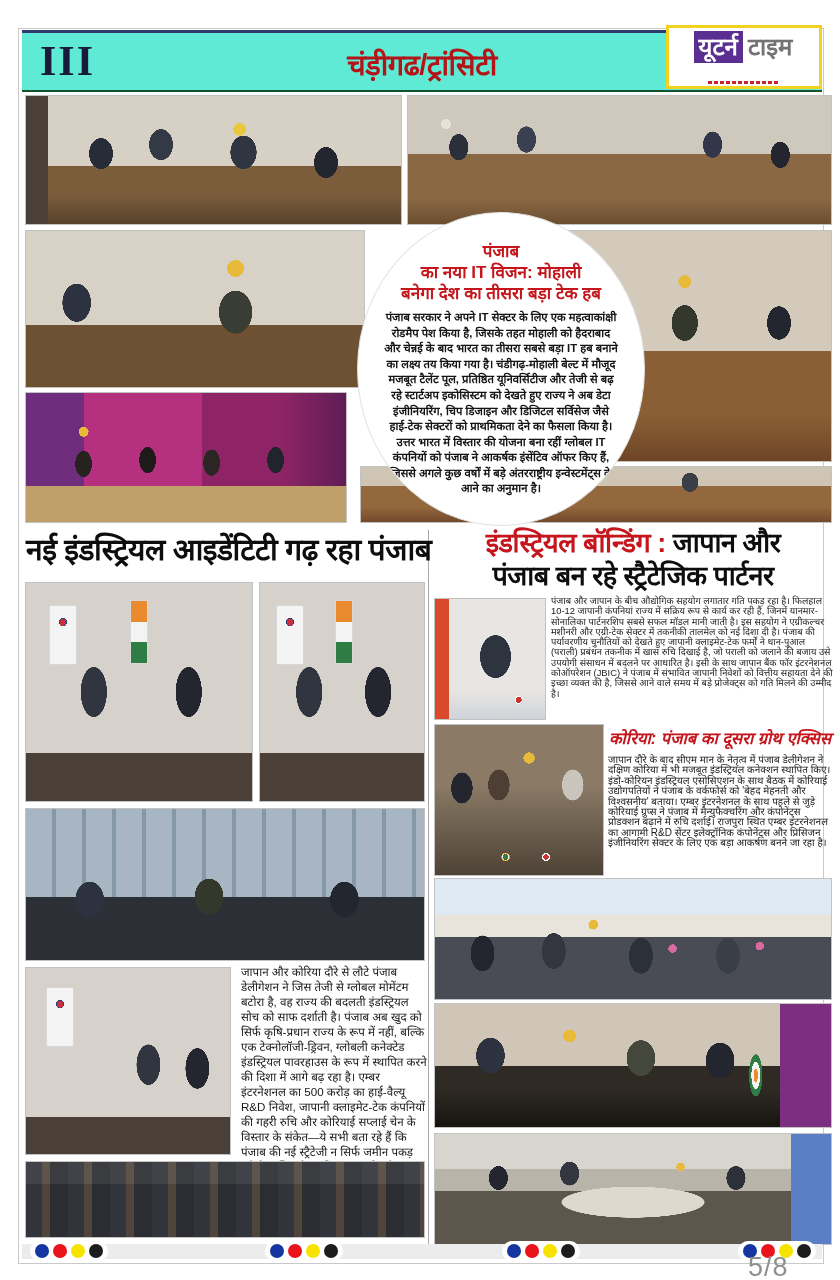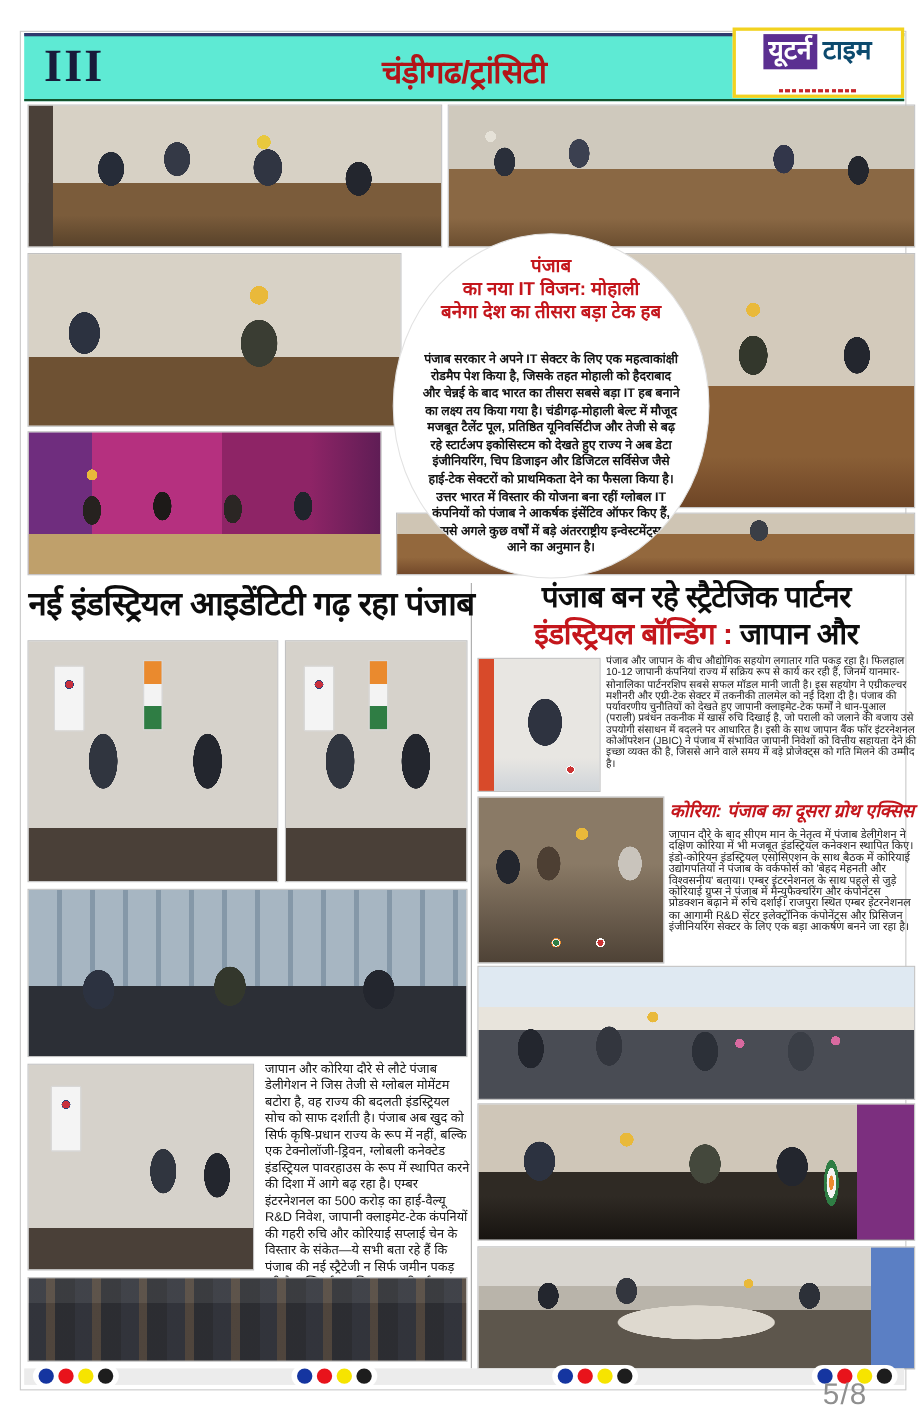--- a/index.html
+++ b/index.html
@@ -19,21 +19,21 @@
   .date{position:absolute;left:92px;top:17px;font-weight:700;font-size:19px;color:#0e0e0e;}
   .section{position:absolute;left:50%;transform:translateX(-50%);top:11px;
            font-weight:800;font-size:29px;color:#b31418;letter-spacing:-0.5px;}
 
   
   .masthead{position:absolute;left:666px;top:25px;width:156px;height:64px;background:#ffffff;
             border:3px solid #f2d21f;box-sizing:border-box;display:flex;flex-wrap:wrap;
             align-content:center;justify-content:center;gap:16px 3px;z-index:5;}
   .m1{background:#5b2f91;color:#ffffff;font-weight:800;font-size:24px;line-height:30px;
       padding:1px 5px;}
-  .m2{color:#0c4a6e;font-weight:800;font-size:24px;line-height:30px;padding:1px 2px;}
+  .m2{color:#737373;font-weight:800;font-size:24px;line-height:30px;padding:1px 2px;}
   .tag{display:block;width:72px;height:3px;margin-top:2px;
        background:repeating-linear-gradient(90deg,#c6262b 0 4px,#ffffff 4px 6px);}
 
   
   .photo{position:absolute;border:1px solid #c2c2c2;box-sizing:border-box;background:#b9ab97;}
 
   .ph-a{left:25px;top:95px;width:377px;height:130px;background:
     linear-gradient(90deg,#4a4038 0 6%,rgba(0,0,0,0) 6%),
     radial-gradient(ellipse 20px 26px at 20% 45%,#262c38 59%,rgba(0,0,0,0) 60%),
     radial-gradient(ellipse 20px 26px at 36% 38%,#343946 59%,rgba(0,0,0,0) 60%),
@@ -133,21 +133,21 @@
     radial-gradient(ellipse 16px 20px at 16% 40%,#23262e 59%,rgba(0,0,0,0) 60%),
     radial-gradient(ellipse 16px 20px at 34% 36%,#33363e 59%,rgba(0,0,0,0) 60%),
     radial-gradient(circle 6px at 62% 30%,#e9b93a 70%,rgba(0,0,0,0) 71%),
     radial-gradient(ellipse 16px 20px at 76% 40%,#2c3038 59%,rgba(0,0,0,0) 60%),
     radial-gradient(ellipse 120px 26px at 50% 62%,#ded9cf 59%,rgba(0,0,0,0) 60%),
     linear-gradient(180deg,#d8d5cf 0 32%,#b9b4aa 32% 52%,#5d564c 52% 100%);}
 
   
   .bubble{position:absolute;left:357px;top:212px;width:288px;height:314px;background:#ffffff;
           border:1px solid #e2e2e2;border-radius:50%;z-index:4;display:flex;flex-direction:column;
-          justify-content:space-between;align-items:center;text-align:center;padding:18px 24px;
+          justify-content:center;align-items:center;text-align:center;padding:18px 24px;
           box-sizing:border-box;overflow:hidden;}
   .b-title span{display:block;color:#c4161c;font-weight:800;font-size:17px;line-height:21px;}
   .b-body{margin:6px 0 0;font-size:11.3px;line-height:15.6px;font-weight:600;color:#141414;
           width:236px;}
 
   
   .divider{position:absolute;left:428px;top:530px;width:1px;height:714px;background:#a8a8a8;}
 
   
   .l-head{position:absolute;left:26px;top:530px;width:402px;font-weight:800;font-size:30px;
@@ -214,22 +214,22 @@
 
   <div class="l-head">नई इंडस्ट्रियल आइडेंटिटी गढ़ रहा पंजाब</div>
   <div class="photo ph-g flag-kr flag-in" aria-label="Greetings beside Korean and Indian flags"></div>
   <div class="photo ph-h flag-kr flag-in" aria-label="Handshake in front of Korea and India flags"></div>
   <div class="photo ph-i" aria-label="Delegation members seated at a session, city windows behind"></div>
   <div class="photo ph-j flag-kr" aria-label="Handshake group beside Korean flag"></div>
   <p class="l-body">जापान और कोरिया दौरे से लौटे पंजाब डेलीगेशन ने जिस तेजी से ग्लोबल मोमेंटम बटोरा है, वह राज्य की बदलती इंडस्ट्रियल सोच को साफ दर्शाती है। पंजाब अब खुद को सिर्फ कृषि-प्रधान राज्य के रूप में नहीं, बल्कि एक टेक्नोलॉजी-ड्रिवन, ग्लोबली कनेक्टेड इंडस्ट्रियल पावरहाउस के रूप में स्थापित करने की दिशा में आगे बढ़ रहा है। एम्बर इंटरनेशनल का 500 करोड़ का हाई-वैल्यू R&amp;D निवेश, जापानी क्लाइमेट-टेक कंपनियों की गहरी रुचि और कोरियाई सप्लाई चेन के विस्तार के संकेत—ये सभी बता रहे हैं कि पंजाब की नई स्ट्रैटेजी न सिर्फ जमीन पकड़ रही है, बल्कि ईस्ट एशिया इस परिवर्तन का सबसे बड़ा पार्टनर बनकर उभर रहा है।</p>
   <div class="photo ph-k" aria-label="Group photo with raised fists"></div>
 
   <div class="r-head">
+    <div><span class="red">इंडस्ट्रियल बॉन्डिंग :</span><span> जापान और</span></div>
     <div>पंजाब बन रहे स्ट्रैटेजिक पार्टनर</div>
-    <div><span class="red">इंडस्ट्रियल बॉन्डिंग :</span><span> जापान और</span></div>
   </div>
   <div class="photo ph-l" aria-label="Speaker at podium with Japan table flag"></div>
   <p class="r-body">पंजाब और जापान के बीच औद्योगिक सहयोग लगातार गति पकड़ रहा है। फिलहाल 10-12 जापानी कंपनियां राज्य में सक्रिय रूप से कार्य कर रही हैं, जिनमें यानमार-सोनालिका पार्टनरशिप सबसे सफल मॉडल मानी जाती है। इस सहयोग ने एग्रीकल्चर मशीनरी और एग्री-टेक सेक्टर में तकनीकी तालमेल को नई दिशा दी है। पंजाब की पर्यावरणीय चुनौतियों को देखते हुए जापानी क्लाइमेट-टेक फर्मों ने धान-पुआल (पराली) प्रबंधन तकनीक में खास रुचि दिखाई है, जो पराली को जलाने की बजाय उसे उपयोगी संसाधन में बदलने पर आधारित है। इसी के साथ जापान बैंक फॉर इंटरनेशनल कोऑपरेशन (JBIC) ने पंजाब में संभावित जापानी निवेशों को वित्तीय सहायता देने की इच्छा व्यक्त की है, जिससे आने वाले समय में बड़े प्रोजेक्ट्स को गति मिलने की उम्मीद है।</p>
   <div class="r-subhead">कोरिया: पंजाब का दूसरा ग्रोथ एक्सिस</div>
   <div class="photo ph-m" aria-label="MoU signing handshake with India and Japan flags"></div>
   <p class="r-subbody">जापान दौरे के बाद सीएम मान के नेतृत्व में पंजाब डेलीगेशन ने दक्षिण कोरिया में भी मजबूत इंडस्ट्रियल कनेक्शन स्थापित किए। इंडो-कोरियन इंडस्ट्रियल एसोसिएशन के साथ बैठक में कोरियाई उद्योगपतियों ने पंजाब के वर्कफोर्स को 'बेहद मेहनती और विश्वसनीय' बताया। एम्बर इंटरनेशनल के साथ पहले से जुड़े कोरियाई ग्रुप्स ने पंजाब में मैन्युफैक्चरिंग और कंपोनेंट्स प्रोडक्शन बढ़ाने में रुचि दर्शाई। राजपुरा स्थित एम्बर इंटरनेशनल का आगामी R&amp;D सेंटर इलेक्ट्रॉनिक कंपोनेंट्स और प्रिसिजन इंजीनियरिंग सेक्टर के लिए एक बड़ा आकर्षण बनने जा रहा है।</p>
   <div class="photo ph-n" aria-label="Group with ceremonial scarves before an agenda screen"></div>
   <div class="photo ph-o" aria-label="Dignitaries at table with Indian flag and purple backdrop"></div>
   <div class="photo ph-p" aria-label="Japan–India delegation meeting across a long table"></div>
 

